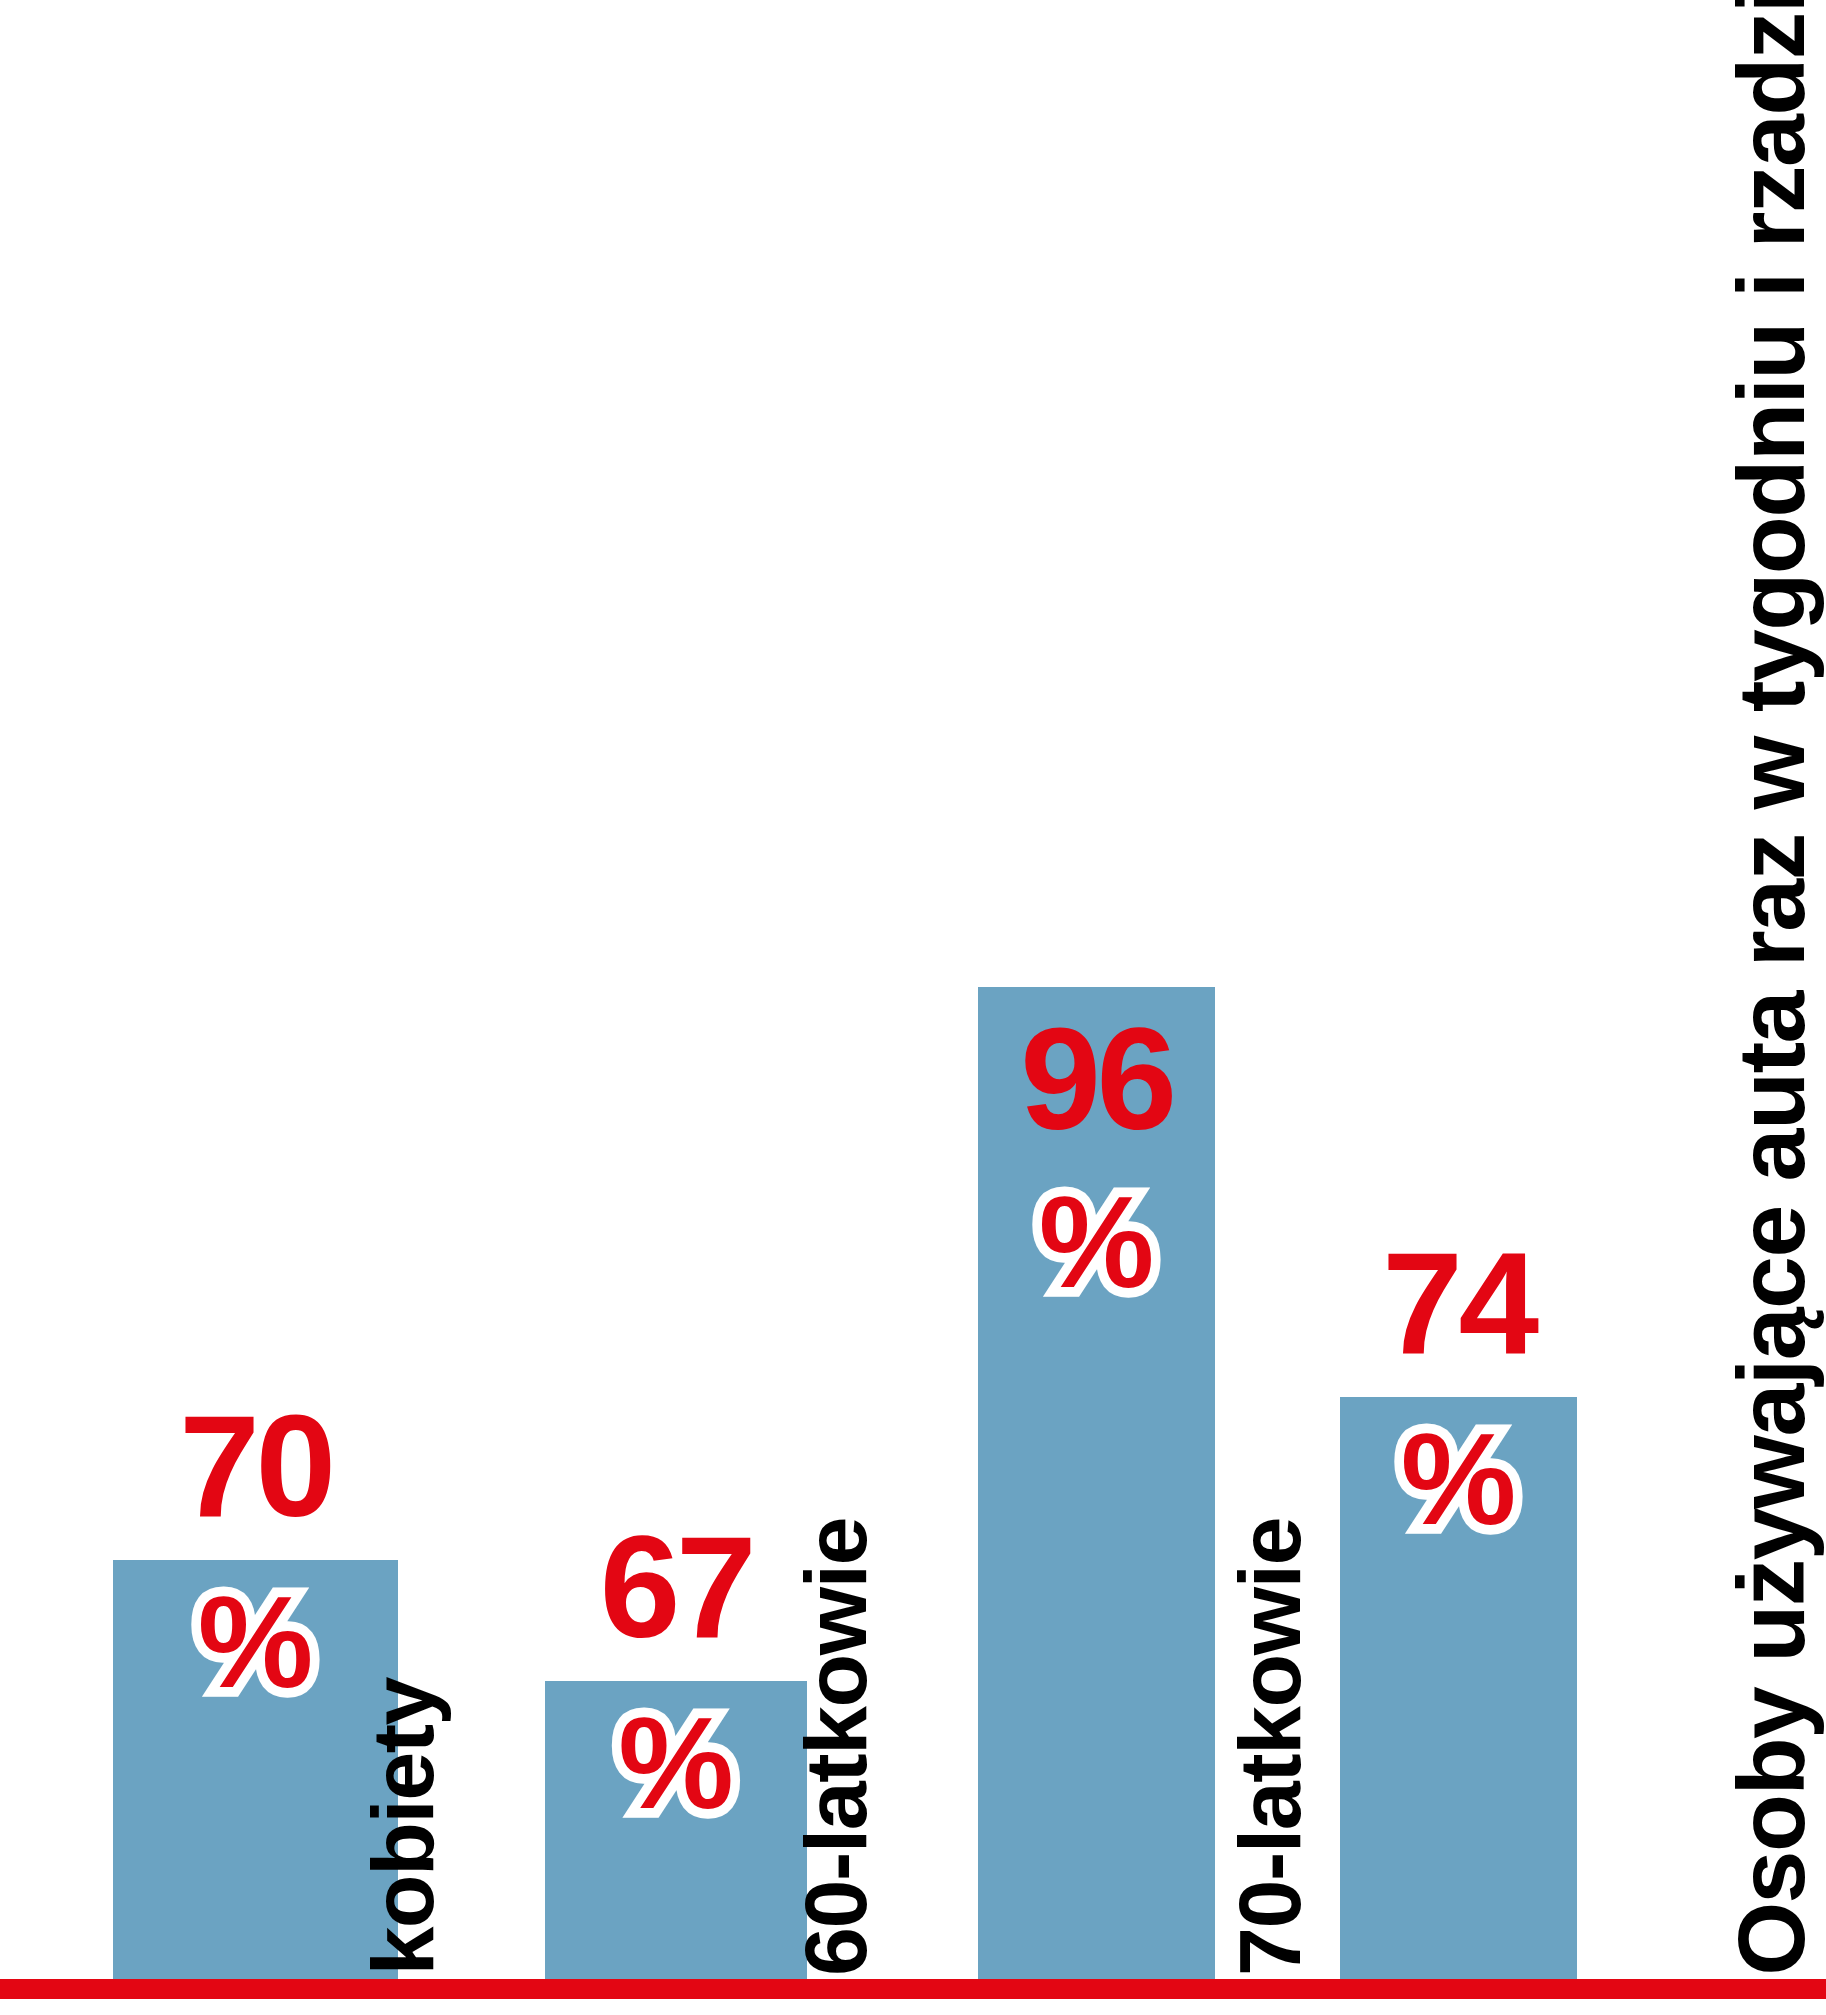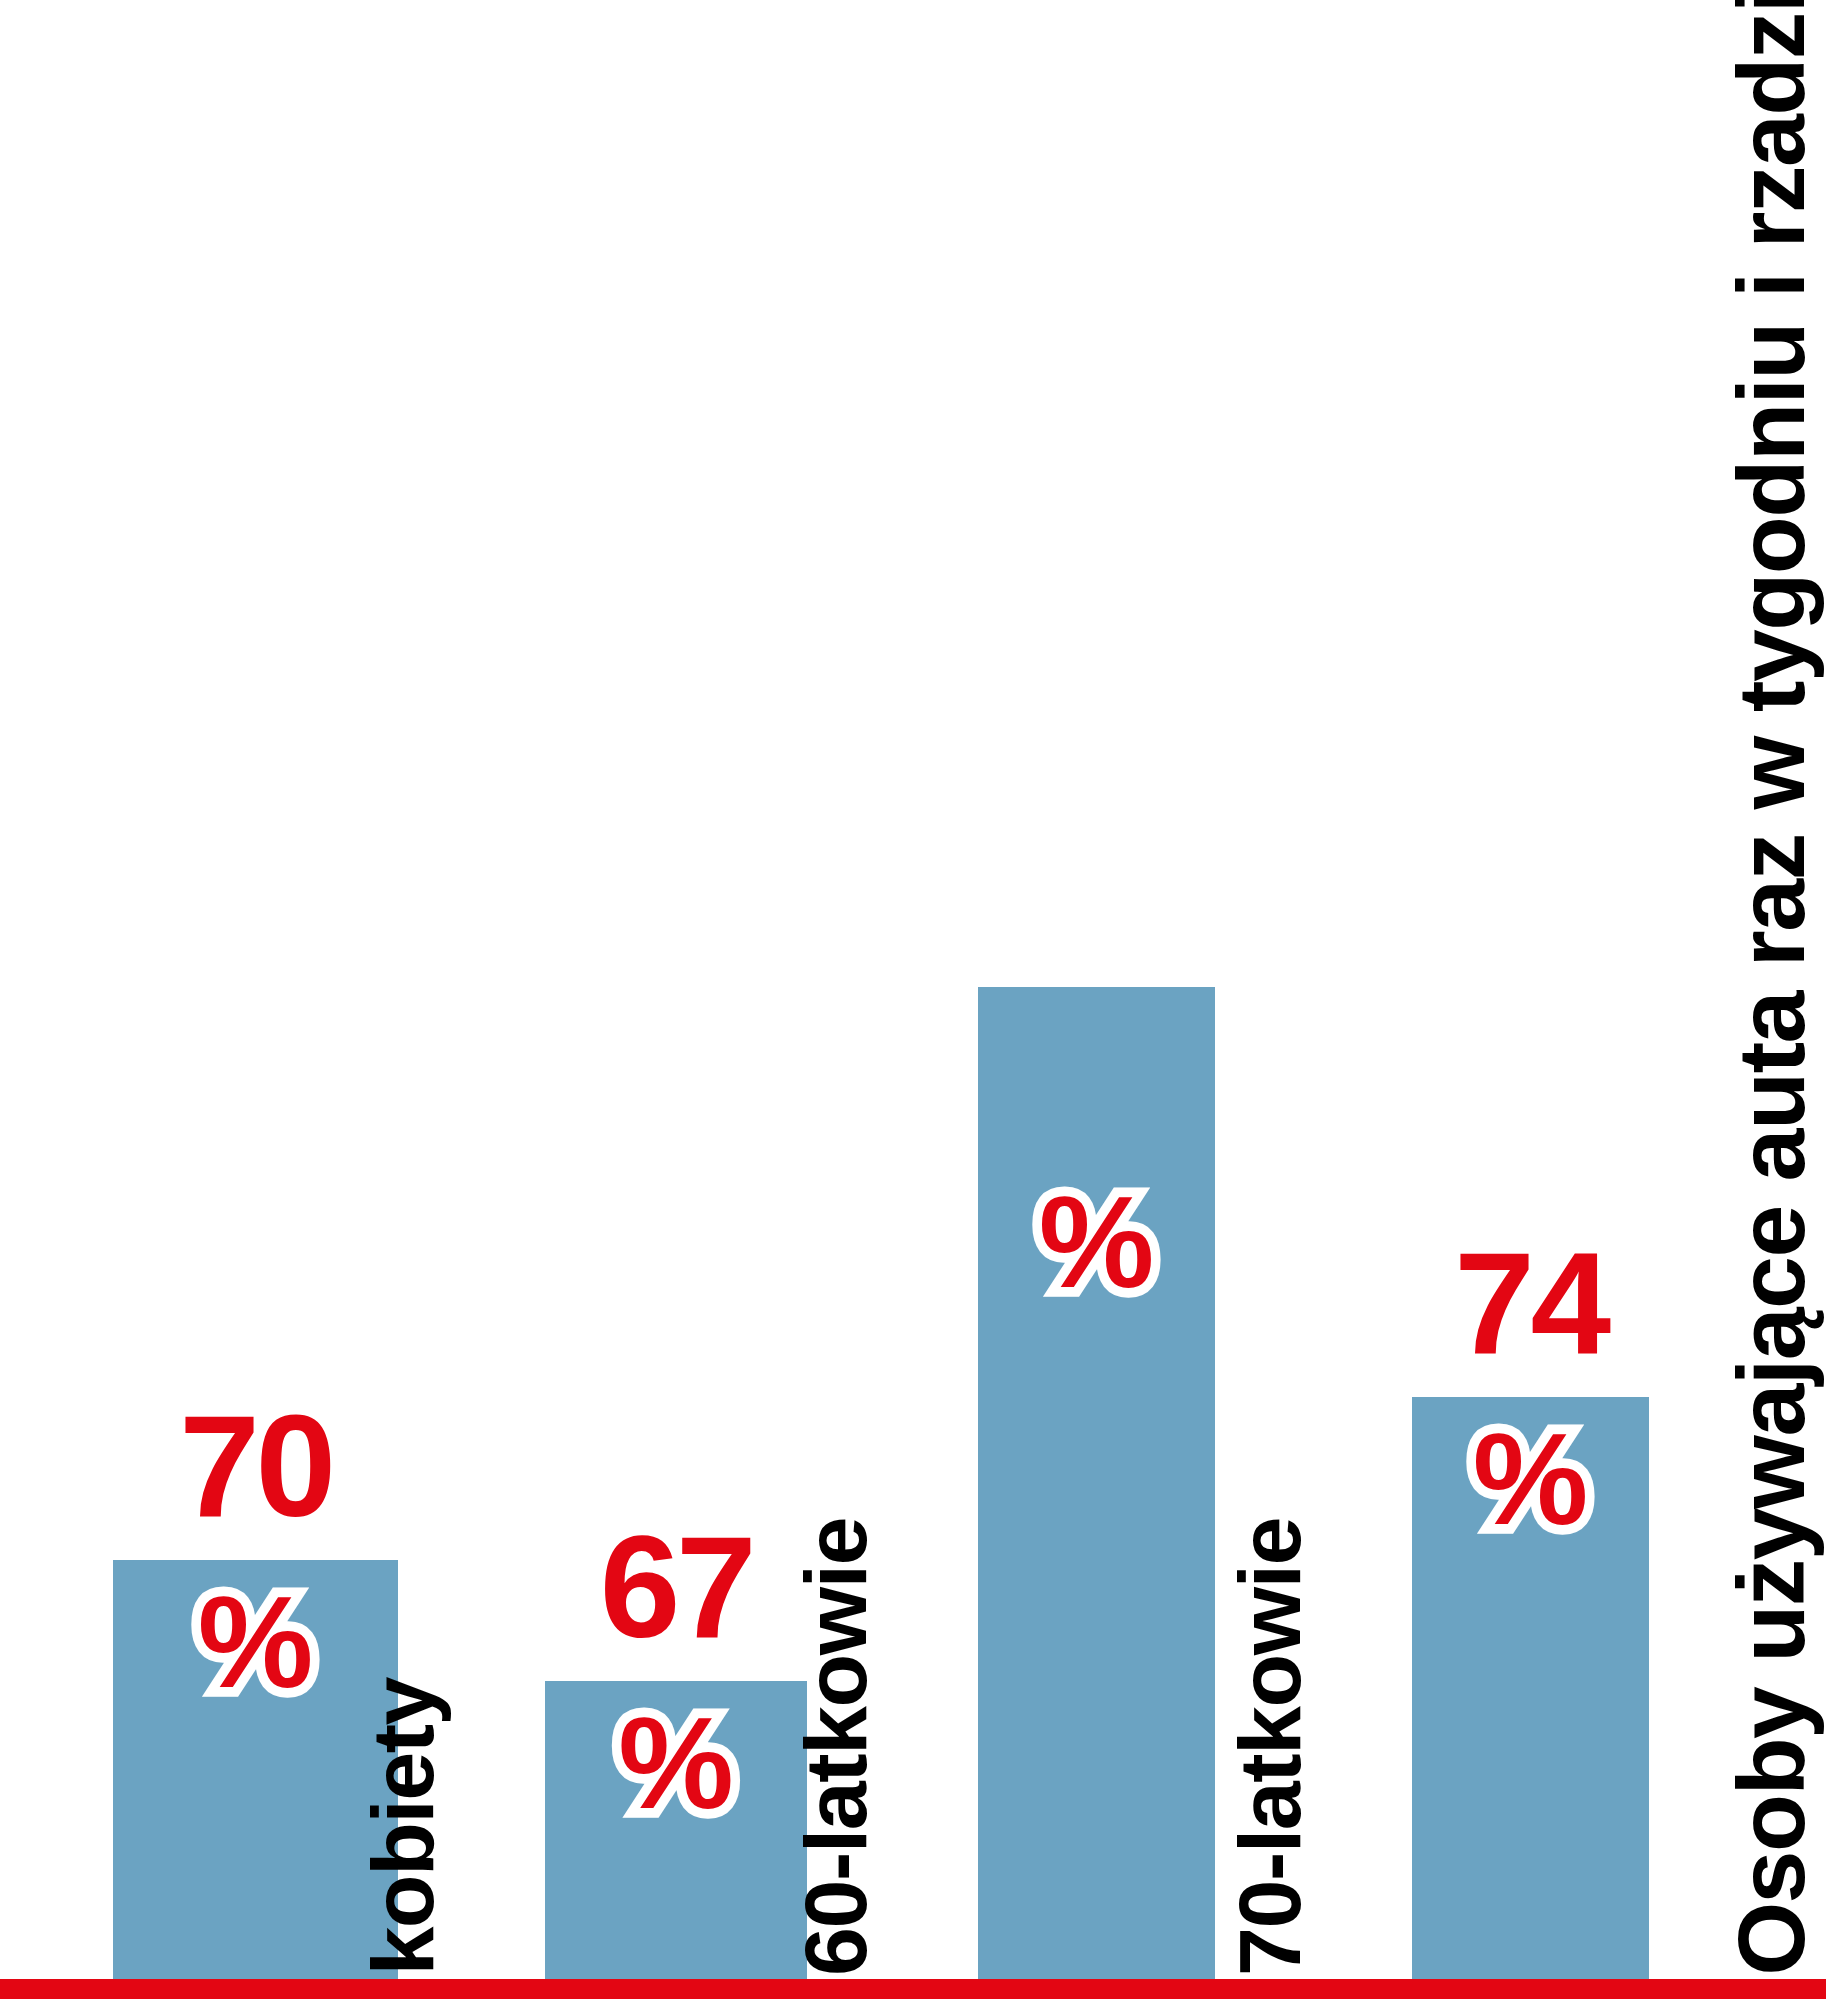--- a/index.html
+++ b/index.html
@@ -133,25 +133,26 @@
 
     <div class="bar-group" style="left:545px; width:240px; height:298px;padding-left:22px;">
       <div class="bar-rect" style="height:298px;"></div>
       <div class="bar-number" style="top:-153px;">67</div>
       <div class="bar-percent" style="top:24px;">%</div>
     </div>
     <div class="cat-label" style="left:792px;">60-latkowie</div>
 
     <div class="bar-group" style="left:978px; width:237px; height:992px;">
       <div class="bar-rect" style="height:992px;"></div>
+      <div class="bar-number" style="top:33px;">96</div>
       <div class="bar-percent" style="top:197px;">%</div>
     </div>
     <div class="cat-label" style="left:1226px;">70-latkowie</div>
 
-    <div class="bar-group" style="left:1412px; width:237px; height:582px;border-radius:9px;">
+    <div class="bar-group" style="left:1340px; width:237px; height:582px;border-radius:9px;">
       <div class="bar-rect" style="height:582px;"></div>
       <div class="bar-number" style="top:-153px;">74</div>
       <div class="bar-percent" style="top:24px;">%</div>
     </div>
 
     <div class="main-title">Osoby używające auta raz w tygodniu i rzadziej</div>
 
     <div class="baseline-rule"></div>
 
   </div>

